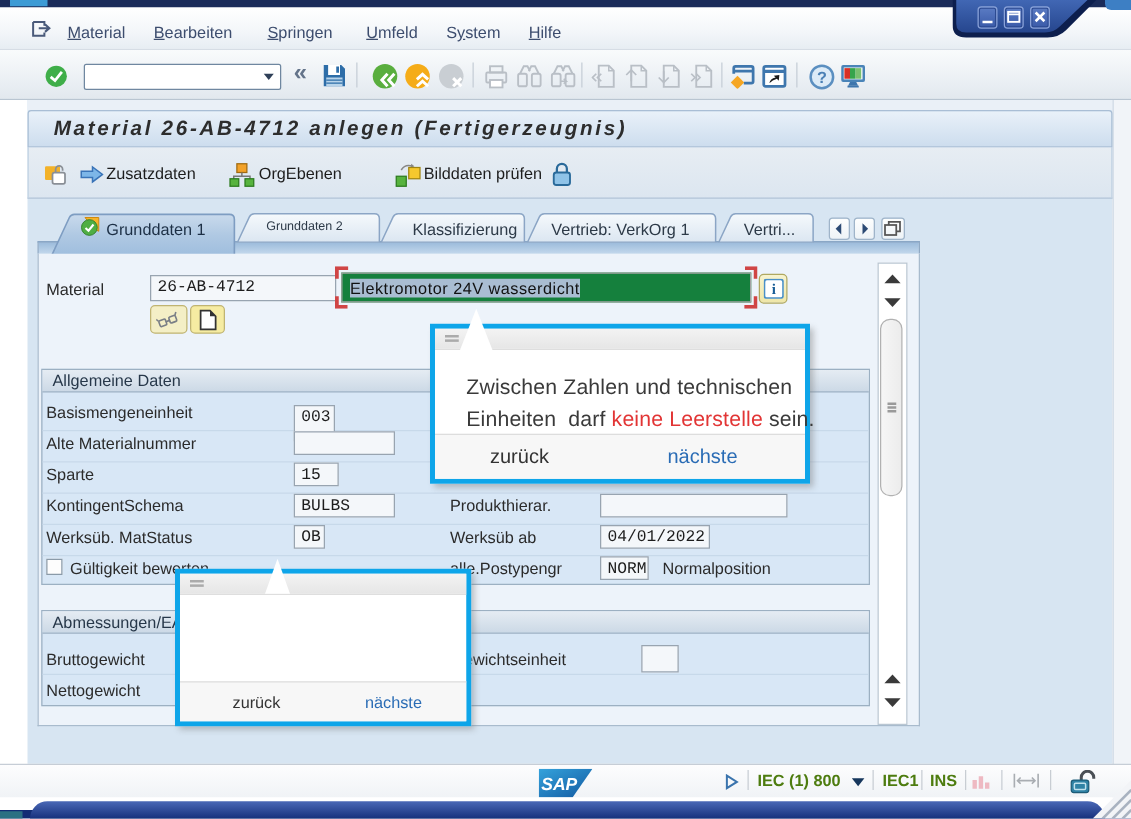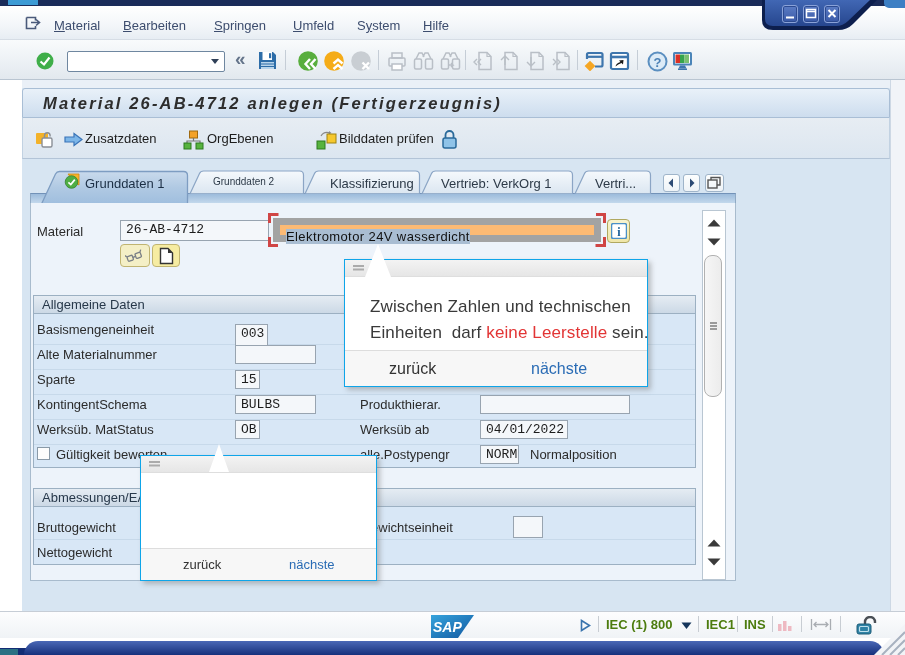--- a/index.html
+++ b/index.html
@@ -59,21 +59,21 @@
   .grphead { height:18px; background:linear-gradient(#e5ecf3,#ccd9e6); border-bottom:1px solid #9cb0c2;
     font-size:13px; color:#27384a; padding:1px 0 0 8px; }
   .rowline { position:absolute; left:0; width:100%; height:1px; background:#c7d9ea; }
 
   
   #sbar { left:702px; top:210px; width:24px; height:370px; background:#fff; border:1px solid #b9c6d2; }
   #sthumb { position:absolute; left:2px; top:44px; width:18px; height:142px; background:linear-gradient(90deg,#f6f6f6,#ececec);
     border:1px solid #b1b1b1; border-radius:8px; }
 
   
-  .popup { position:absolute; background:#fff; border:1px solid #0ea5e9; box-shadow:3px 3px 5px rgba(120,120,120,.45); }
+  .popup { position:absolute; background:#fff; border:4px solid #0ea5e9; box-shadow:3px 3px 5px rgba(120,120,120,.45); }
   .popstrip { height:17px; background:linear-gradient(#f3f3f3,#e6e6e6); border-bottom:1px solid #dedede; }
   .popgrip { position:absolute; left:8px; top:5px; width:11px; height:1.5px; background:#ababab; box-shadow:0 3.5px 0 #ababab; }
   .popfoot { position:absolute; left:0; bottom:0; width:100%; background:#f7f7f7; border-top:1px solid #ddd; }
   .red { color:#e23535; }
   .blue { color:#2a6cb5; }
 
   
   #statusbar { left:0; top:611px; width:905px; height:27px;
     background:linear-gradient(#fdfdfe,#f0f3f6); border-top:1px solid #c6cdd6; }
   .stxt { position:absolute; top:617px; font-size:13px; font-weight:bold; color:#4d7c0f; }
@@ -305,21 +305,21 @@
       </svg></div>
   <div class="tabbtn" style="left:705px;width:19px"><svg width="17" height="16" viewBox="0 0 17 16">
         <rect x="2" y="5" width="9" height="8" fill="none" stroke="#555" stroke-width="1.4"></rect>
         <path d="M5 5 V2.5 h9 V10 h-3" fill="none" stroke="#555" stroke-width="1.4"></path>
       </svg></div>
 
   <div class="abs" id="panel"></div>
 
   <span class="flabel" style="left:37px;top:224px">Material</span>
   <div class="field" style="left:120px;top:220px;width:149px;height:21px">26-AB-4712</div>
-  <div class="abs" style="left:273px;top:218px;width:328px;height:24px;background:#fdba74;border:7px solid #a3a3a3">
+  <div class="abs" style="left:273px;top:218px;width:328px;height:24px;background:#15803d;border:1px solid #a3a3a3">
     <span style="position:absolute;left:6px;top:4px;font-size:13px;color:#111;background:#a9bdd2;letter-spacing:0.4px">Elektromotor 24V wasserdicht</span>
   </div>
 
   <svg class="abs" style="left:268px;top:213px" width="338" height="34" viewBox="0 0 338 34">
     <path d="M1.5 10 v-8.5 h9 M328 1.5 h8.5 v8.5 M336.5 24 v8.5 h-9 M10 32.5 h-8.5 v-8.5" fill="none" stroke="#d04545" stroke-width="3"></path>
   </svg>
 
   <div class="abs" style="left:607px;top:219px;width:23px;height:24px;border:1px solid #b0a860;border-radius:4px;background:linear-gradient(#f7f3cf,#efe6a8)">
     <svg style="position:absolute;left:3px;top:3px" width="16" height="16" viewBox="0 0 16 16">
       <rect x="0.5" y="0.5" width="15" height="15" rx="2" fill="#fff" stroke="#4a90c8" stroke-width="1.5"></rect>
@@ -349,21 +349,21 @@
     <div class="rowline" style="top:73px"></div>
     <div class="rowline" style="top:98px"></div>
     <div class="rowline" style="top:123px"></div>
     <div class="rowline" style="top:148px"></div>
   </div>
   <span class="flabel" style="left:37px;top:322px">Basismengeneinheit</span>
   <div class="field" style="left:235px;top:324px;width:33px;height:29px">003</div>
   <span class="flabel" style="left:37px;top:347px">Alte Materialnummer</span>
   <div class="field" style="left:235px;top:345px;width:81px;height:19px"></div>
   <span class="flabel" style="left:37px;top:372px">Sparte</span>
-  <div class="field" style="left:235px;top:370px;width:25px;height:19px">15</div>
+  <div class="field" style="left:235px;top:370px;width:36px;height:19px">15</div>
   <span class="flabel" style="left:37px;top:397px">KontingentSchema</span>
   <div class="field" style="left:235px;top:395px;width:81px;height:19px">BULBS</div>
   <span class="flabel" style="left:360px;top:397px">Produkthierar.</span>
   <div class="field" style="left:480px;top:395px;width:150px;height:19px"></div>
   <span class="flabel" style="left:37px;top:422px">Werksüb. MatStatus</span>
   <div class="field" style="left:235px;top:420px;width:25px;height:19px">OB</div>
   <span class="flabel" style="left:360px;top:422px">Werksüb ab</span>
   <div class="field" style="left:480px;top:420px;width:88px;height:19px">04/01/2022</div>
   <div class="abs" style="left:37px;top:447px;width:13px;height:13px;background:#fdfdfd;border:1px solid #8a9aa8"></div>
   <span class="flabel" style="left:56px;top:447px">Gültigkeit bewerten</span>

